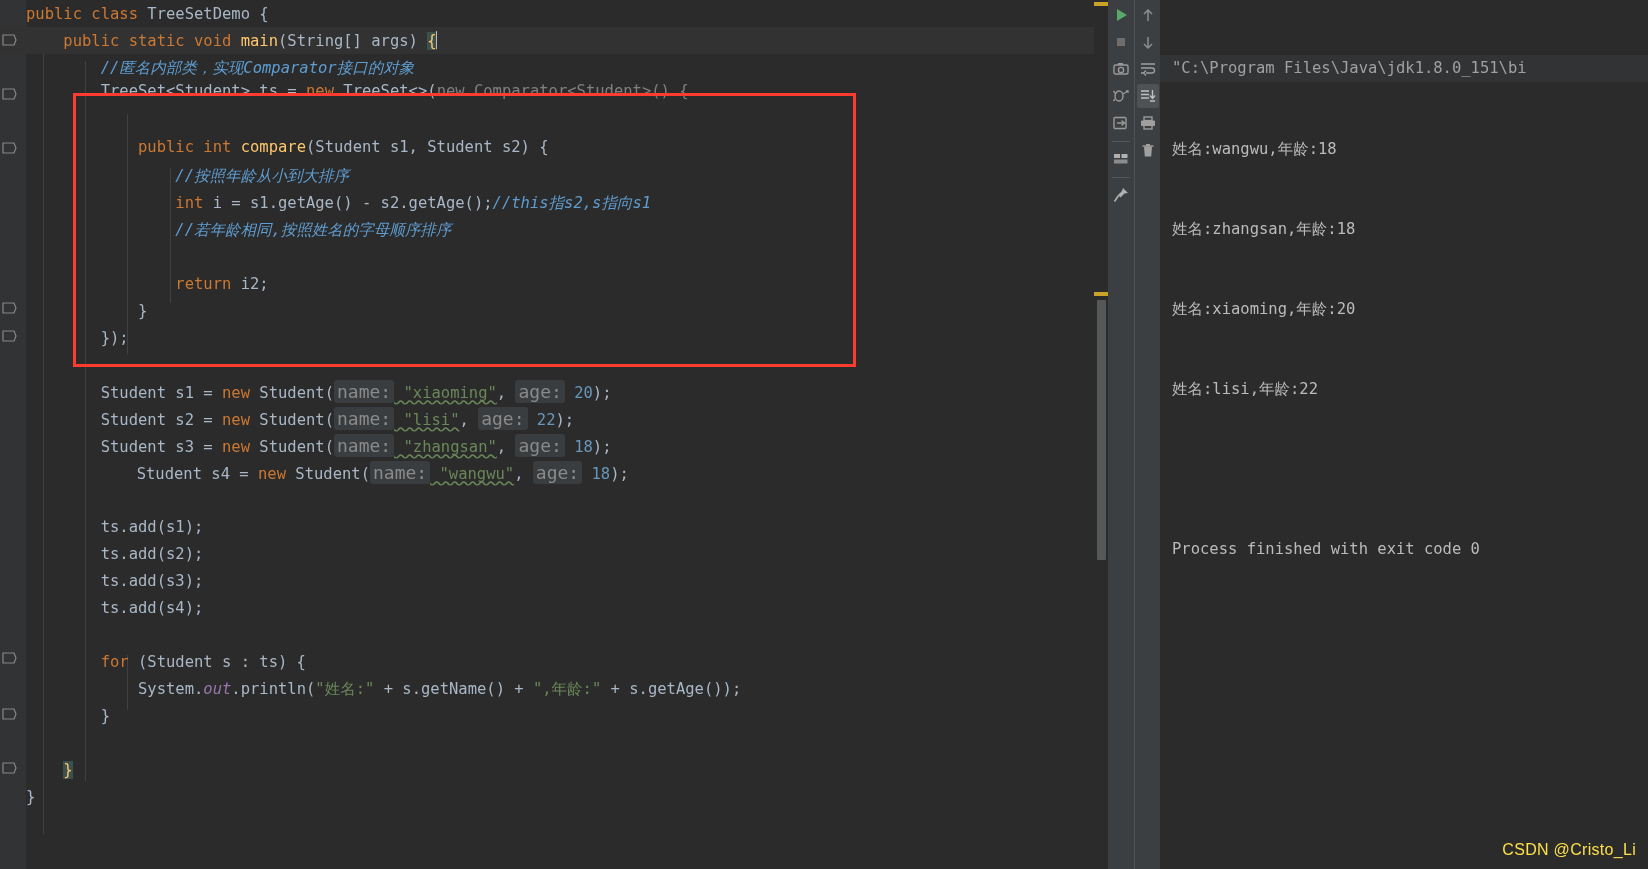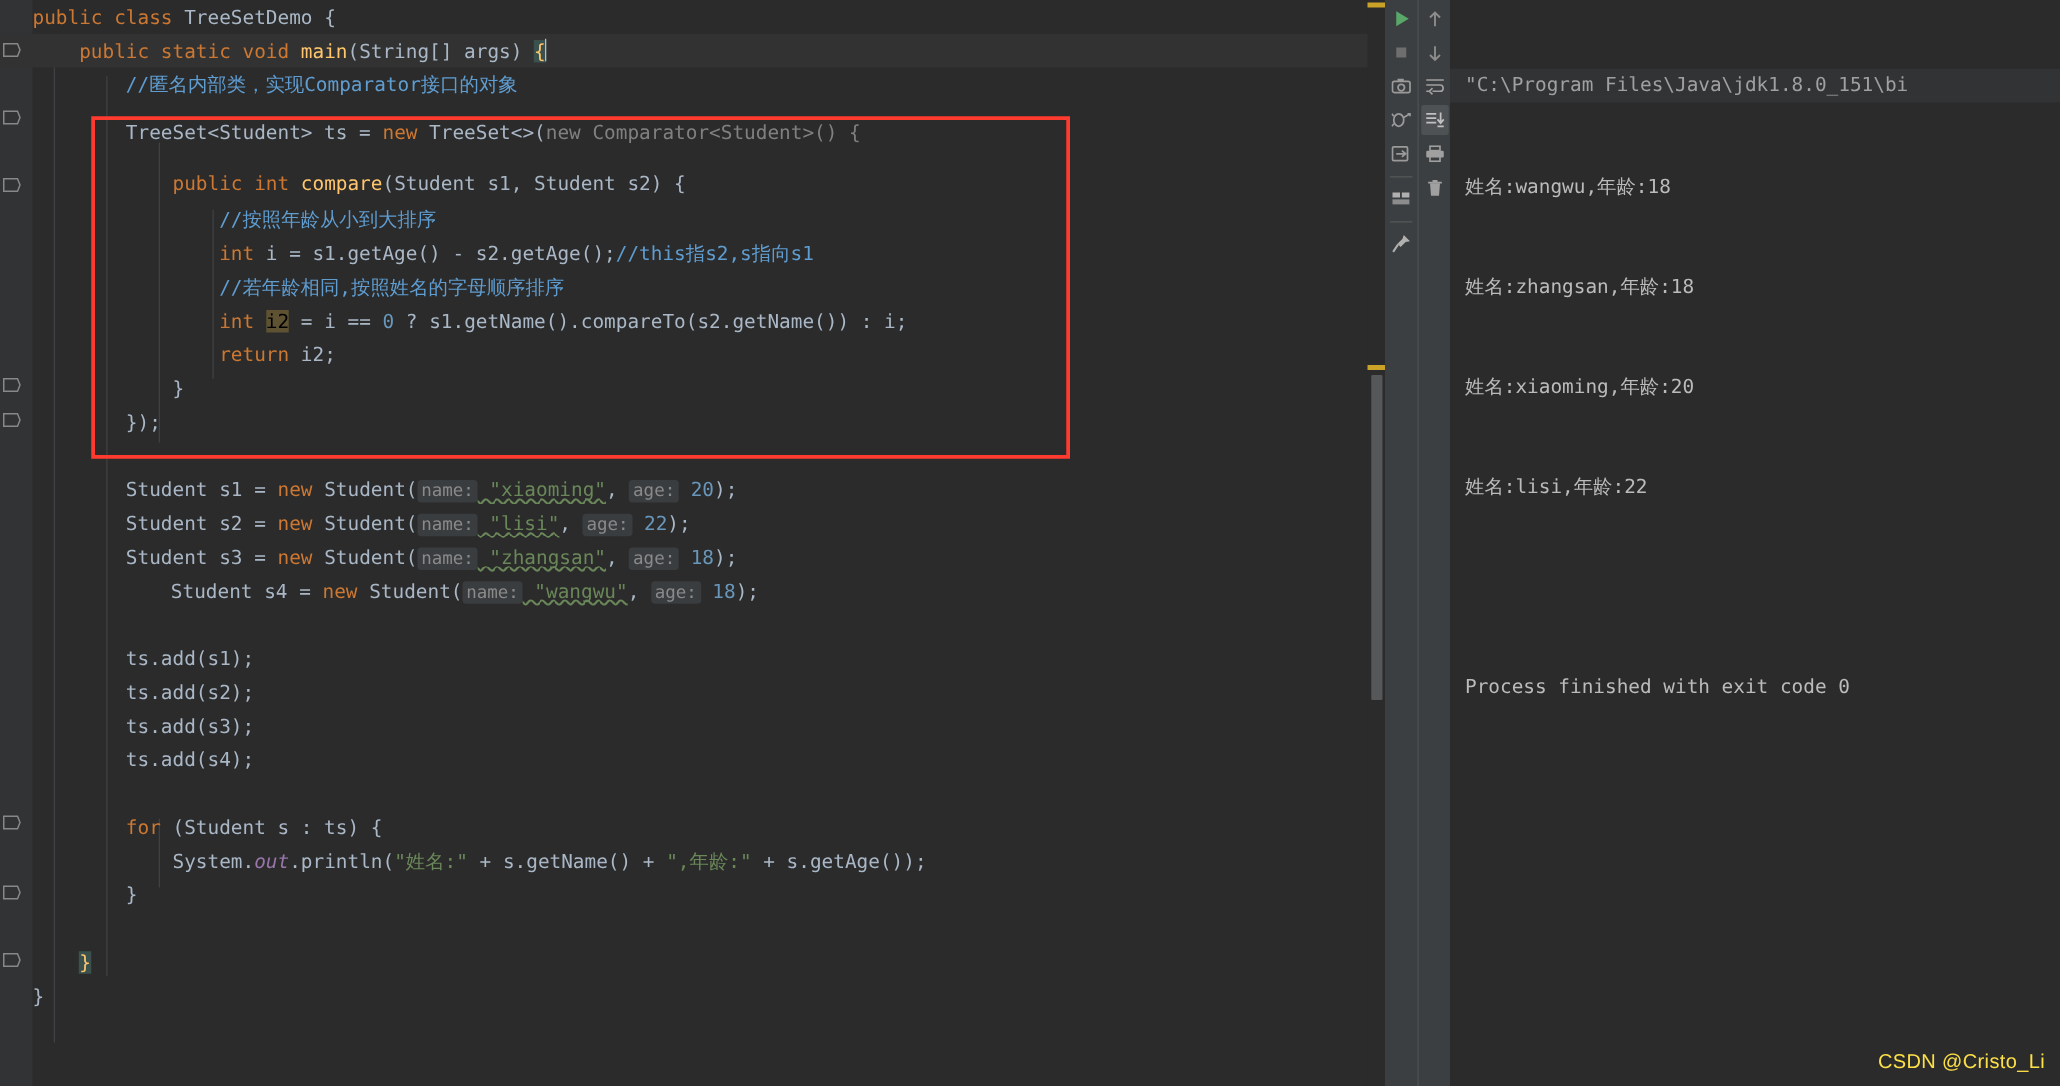--- a/index.html
+++ b/index.html
@@ -23,30 +23,30 @@
   }
   .ln{position:absolute;left:0;width:1108px;height:26.7px;}
   .ln .txt{position:absolute;left:26px;top:1px;}
 
   .caret-row{background:#323232;padding-left:28px;}
   .guide{position:absolute;width:1px;background:#3f4144;}
 
   
   .kw{color:#cc7832;}
   .pl{color:#a9b7c6;}
-  .cmt2{color:#5f9dd1;}
+  .cmt2{color:#5f9dd1;font-style:italic;}
   .str{color:#6a8759;}
   .num{color:#6897bb;}
   .ann{color:#bbb529;}
   .fn{color:#ffc66d;}
   .dim{color:#808080;}
   .fld{color:#9876aa;font-style:italic;}
   .hint{
     color:#8a8a8a;background:#3a3d3f;border-radius:3px;
-    padding:1px 3px;font-size:14px;
+    padding:1px 3px;font-size:18px;
   }
   .sel{background:#5e5232;}
   .brace-hl{background:#3b514d;color:#ffc66d;}
   .caret{display:inline-block;width:1px;height:18px;background:#bbbbbb;
     vertical-align:-3px;margin-left:-1px;}
   .wavy{text-decoration:underline wavy #6a8759;text-decoration-skip-ink:none;}
 
   
   .redbox{
     position:absolute;left:73px;top:93px;width:783px;height:274px;
@@ -95,32 +95,31 @@
     <div class="guide" style="left:127px;top:655px;height:55px;"></div>
 
     <div class="code">
       
       <div class="ln" style="top:0px;"><span class="txt"><span class="kw">public class </span><span class="pl">TreeSetDemo</span> <span class="pl">{</span></span></div>
       
       <div class="ln caret-row" style="top:27px;"><span class="txt">    <span class="kw">public static void </span><span class="fn">main</span><span class="pl">(String[] args) </span><span class="brace-hl">{</span><span class="caret"></span></span></div>
       
       <div class="ln" style="top:54px;"><span class="txt">        <span class="cmt2">//匿名内部类，实现Comparator接口的对象</span></span></div>
       
-      <div class="ln" style="top:92px;text-decoration:underline;"><span class="txt">        <span class="pl">TreeSet&lt;Student&gt; ts = </span><span class="kw">new </span><span class="pl">TreeSet&lt;&gt;(</span><span class="dim">new Comparator&lt;Student&gt;() {</span></span></div>
+      <div class="ln" style="top:77px;text-decoration:underline;"><span class="txt">        <span class="pl">TreeSet&lt;Student&gt; ts = </span><span class="kw">new </span><span class="pl">TreeSet&lt;&gt;(</span><span class="dim">new Comparator&lt;Student&gt;() {</span></span></div>
       
       
       <div class="ln" style="top:133px;"><span class="txt">            <span class="kw">public int </span><span class="fn">compare</span><span class="pl">(Student s1, Student s2) {</span></span></div>
       
       <div class="ln" style="top:162px;"><span class="txt">                <span class="cmt2">//按照年龄从小到大排序</span></span></div>
       
       <div class="ln" style="top:189px;"><span class="txt">                <span class="kw">int </span><span class="pl">i = s1.getAge() - s2.getAge();</span><span class="cmt2">//this指s2,s指向s1</span></span></div>
       
       <div class="ln" style="top:216px;"><span class="txt">                <span class="cmt2">//若年龄相同,按照姓名的字母顺序排序</span></span></div>
       
-      <div class="ln" style="top:243px;"><span class="txt">                <span class="kw">int </span><span class="sel">i2</span><span class="pl"> = i == </span><span class="num">0</span><span class="pl"> ? s1.getName().compareTo(s2.getName()) : i;</span></span></div>
       
       <div class="ln" style="top:270px;"><span class="txt">                <span class="kw">return </span><span class="pl">i2;</span></span></div>
       
       <div class="ln" style="top:297px;"><span class="txt">            <span class="pl">}</span></span></div>
       
       <div class="ln" style="top:324px;"><span class="txt">        <span class="pl">});</span></span></div>
       
       <div class="ln" style="top:378px;"><span class="txt">        <span class="pl">Student s1 = </span><span class="kw">new </span><span class="pl">Student(</span><span class="hint">name:</span><span class="str wavy"> "xiaoming"</span><span class="pl">, </span><span class="hint">age:</span><span class="num"> 20</span><span class="pl">);</span></span></div>
       
       <div class="ln" style="top:405px;"><span class="txt">        <span class="pl">Student s2 = </span><span class="kw">new </span><span class="pl">Student(</span><span class="hint">name:</span><span class="str wavy"> "lisi"</span><span class="pl">, </span><span class="hint">age:</span><span class="num"> 22</span><span class="pl">);</span></span></div>

